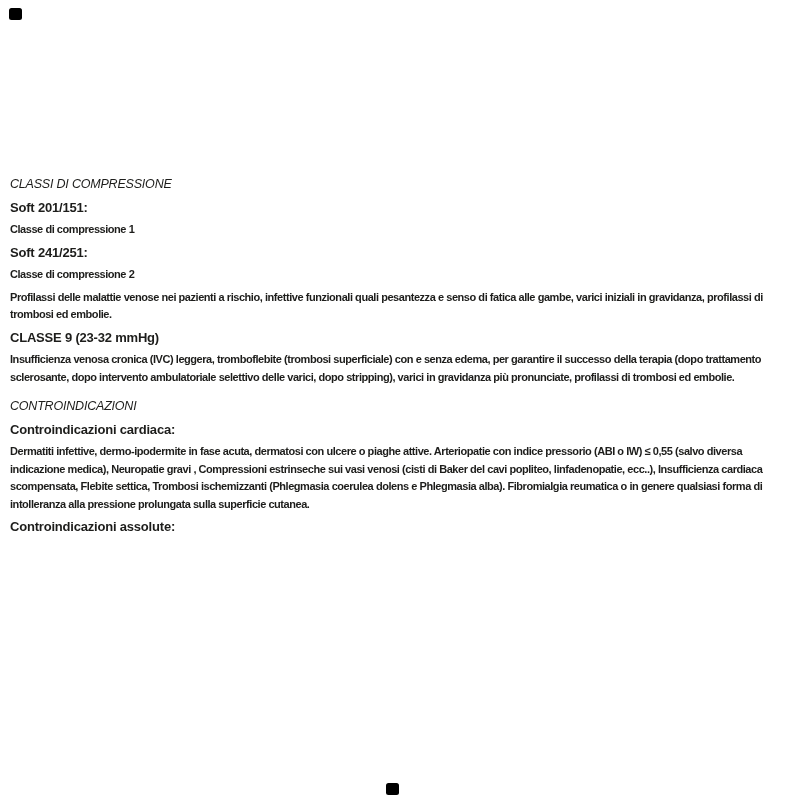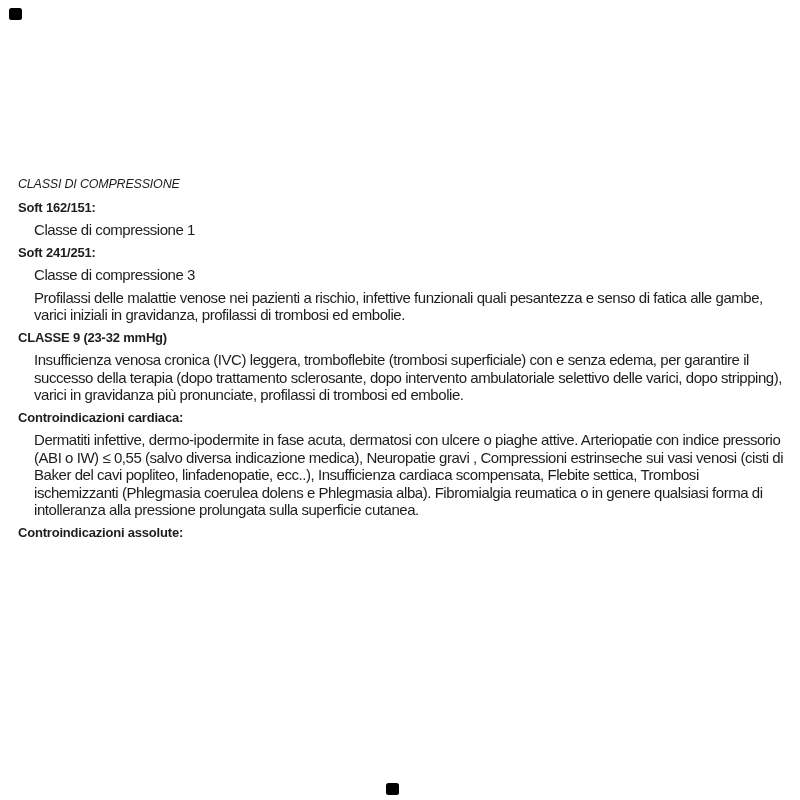--- a/index.html
+++ b/index.html
@@ -21,62 +21,63 @@
     width: 13px;
     height: 12px;
     background: #000000;
     border-radius: 2.5px;
   }
   .mark.top-left { left: 9px; top: 8px; }
   .mark.bottom-center { left: 386px; top: 783px; }
 
   .content {
     position: absolute;
-    left: 18px;
+    left: 10px;
     right: 14px;
     top: 164px;
   }
   .content p, .content h2 {
     line-height: 17.5px;
   }
   .sec-header {
     font-style: italic;
     font-weight: 400;
     font-size: 12.5px;
     letter-spacing: -0.2px;
     margin: 12px 0 5px 0;
   }
   .sub-bold {
     font-weight: 700;
     font-size: 13px;
     letter-spacing: -0.2px;
     margin: 0 0 5px 0;
   }
   .body-text {
-    font-weight: 400;
-    font-size: 15px;
+    font-weight: 700;
+    font-size: 11px;
     letter-spacing: -0.45px;
-    margin: 0 0 5px 16px;
+    margin: 0 0 5px 0;
   }
 </style>
 </head>
 <body>
 
 <span class="mark top-left"></span>
 <span class="mark bottom-center"></span>
 
 <main class="content">
 
   <h2 class="sec-header">CLASSI DI COMPRESSIONE</h2>
-  <p class="sub-bold">Soft 162/151:</p>
+  <p class="sub-bold">Soft 201/151:</p>
   <p class="body-text">Classe di compressione 1</p>
   <p class="sub-bold">Soft 241/251:</p>
-  <p class="body-text">Classe di compressione 3</p>
+  <p class="body-text">Classe di compressione 2</p>
 
   <p class="body-text">Profilassi delle malattie venose nei pazienti a rischio, infettive funzionali quali pesantezza e senso di fatica alle gambe, varici iniziali in gravidanza, profilassi di trombosi ed embolie.</p>
   <p class="sub-bold">CLASSE 9 (23-32 mmHg)</p>
   <p class="body-text">Insufficienza venosa cronica (IVC) leggera, tromboflebite (trombosi superficiale) con e senza edema, per garantire il successo della terapia (dopo trattamento sclerosante, dopo intervento ambulatoriale selettivo delle varici, dopo stripping), varici in gravidanza più pronunciate, profilassi di trombosi ed embolie.</p>
 
+  <h2 class="sec-header">CONTROINDICAZIONI</h2>
   <p class="sub-bold">Controindicazioni cardiaca:</p>
   <p class="body-text">Dermatiti infettive, dermo-ipodermite in fase acuta, dermatosi con ulcere o piaghe attive. Arteriopatie con indice pressorio (ABI o IW) ≤ 0,55 (salvo diversa indicazione medica), Neuropatie gravi , Compressioni estrinseche sui vasi venosi (cisti di Baker del cavi popliteo, linfadenopatie, ecc..), Insufficienza cardiaca scompensata, Flebite settica, Trombosi ischemizzanti (Phlegmasia coerulea dolens e Phlegmasia alba). Fibromialgia reumatica o in genere qualsiasi forma di intolleranza alla pressione prolungata sulla superficie cutanea.</p>
   <p class="sub-bold">Controindicazioni assolute:</p>
 
 </main>
 
 </body></html>

